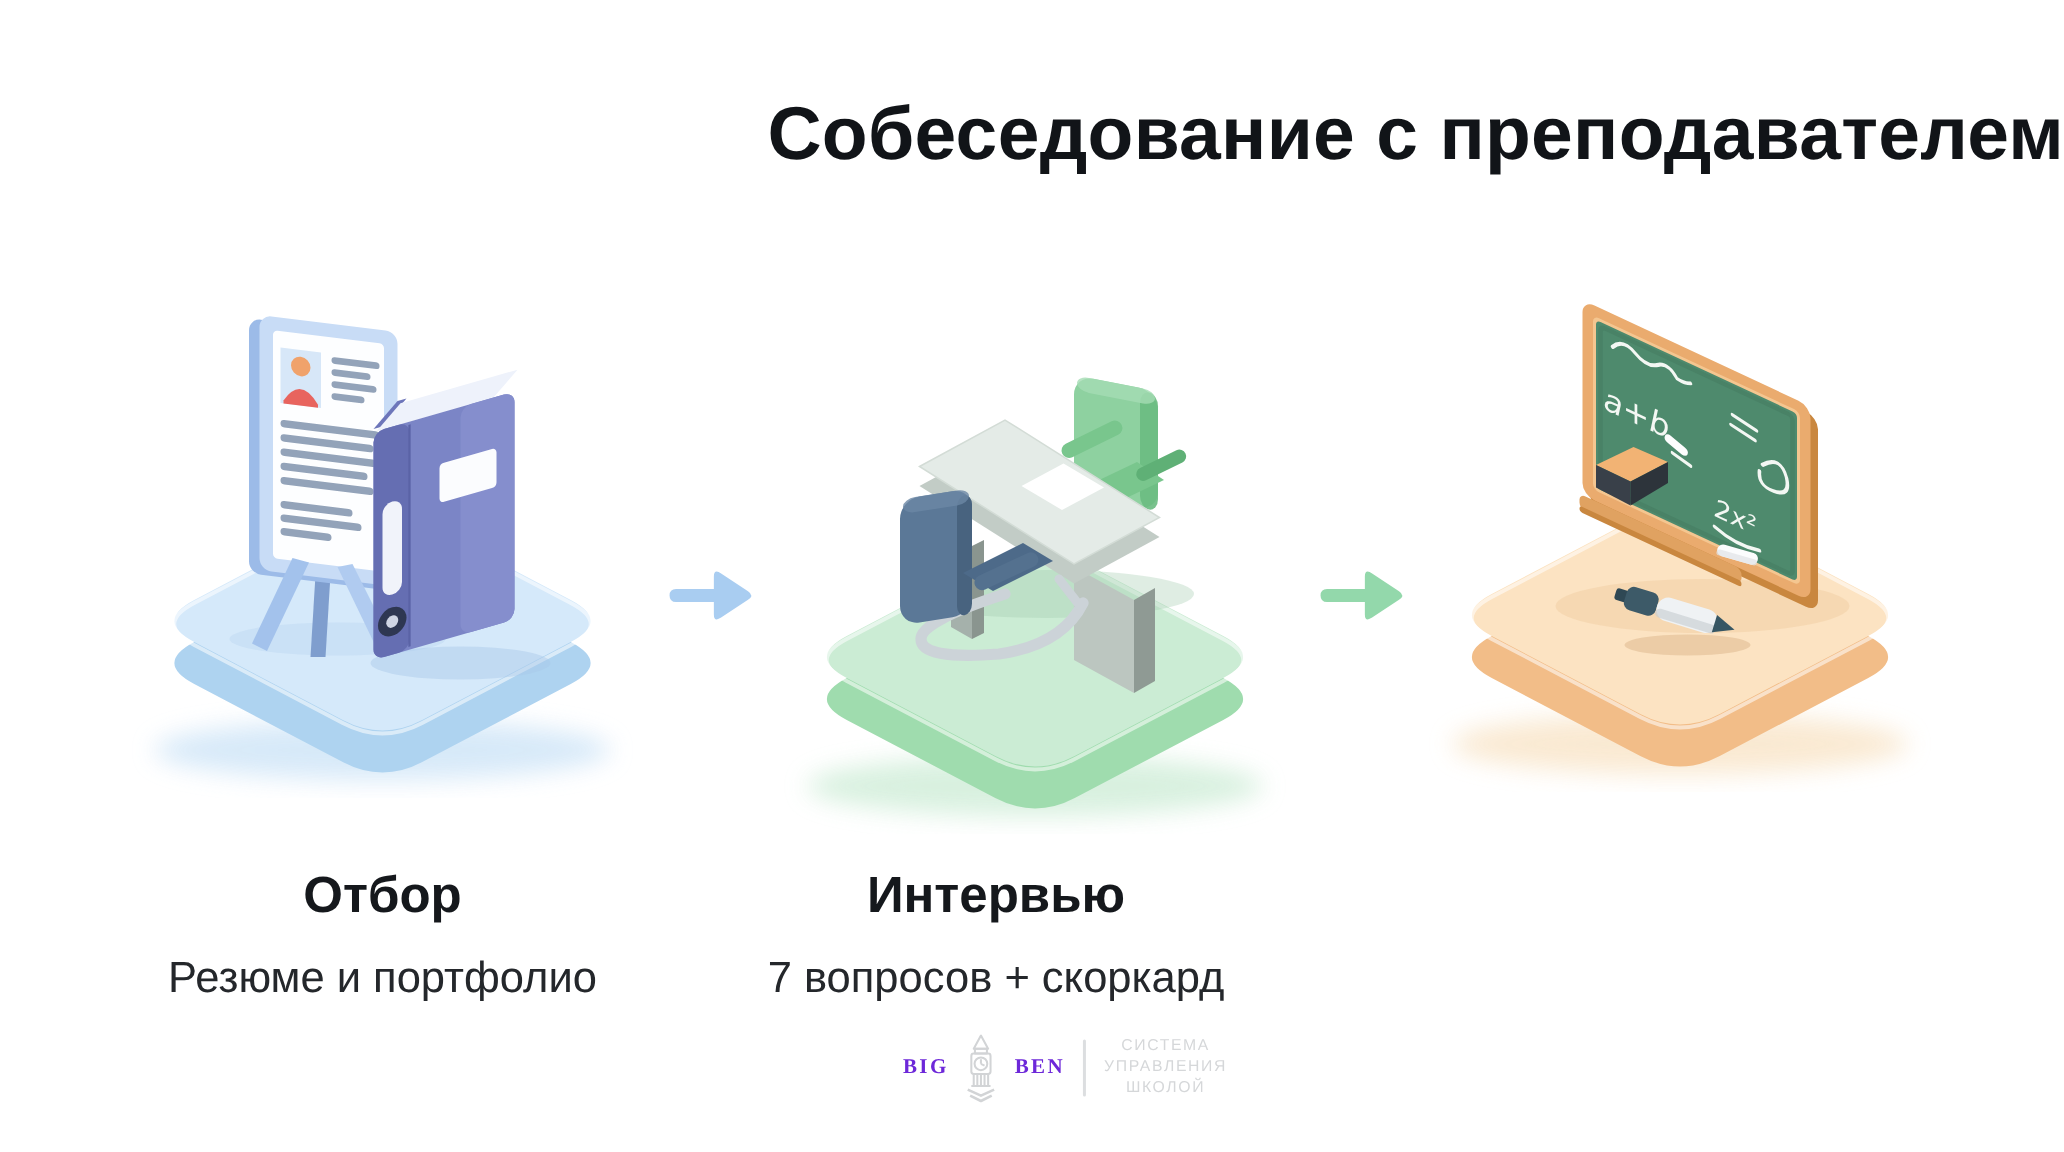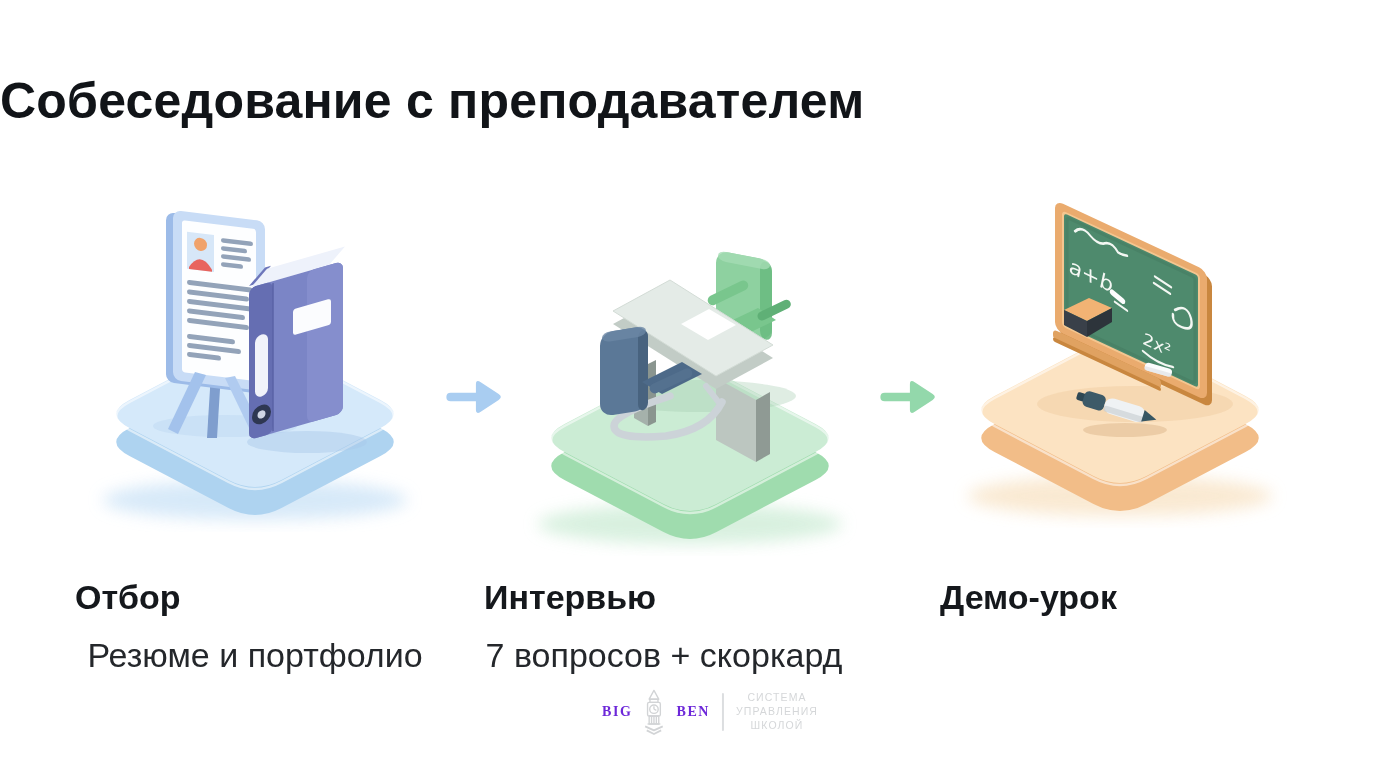--- a/index.html
+++ b/index.html
@@ -1,37 +1,37 @@
 <!DOCTYPE html>
 <html lang="ru"><head>
 <meta charset="utf-8">
 <style>
   html,body{margin:0;padding:0;background:#ffffff;}
   .stage{
     position:relative;width:1376px;height:768px;overflow:hidden;background:#ffffff;
     font-family:"Liberation Sans","DejaVu Sans",sans-serif;
   }
   .title{
-    position:absolute;top:72px;left:0;width:100%;text-align:left;
+    position:absolute;top:60px;left:0;width:100%;text-align:right;
     font-size:50px;font-weight:700;color:#111418;letter-spacing:0.2px;
   }
   .illus{position:absolute;}
   .illus-1{left:75px;top:176px;}
   .illus-2{left:510px;top:200px;}
   .illus-3{left:940px;top:172px;}
   .arrow{position:absolute;top:374px;}
   .arrow-1{left:442px;}
   .arrow-2{left:876px;}
   .step-label{
-    position:absolute;width:360px;top:578px;
+    position:absolute;width:360px;text-align:center;top:578px;
     font-size:34px;font-weight:700;color:#15181c;
   }
   .step-desc{
     position:absolute;width:360px;text-align:center;top:636px;
-    font-size:34px;font-weight:400;color:#24272b;
+    font-size:29px;font-weight:400;color:#24272b;
   }
   .col-1{left:75px;} .col-2{left:484px;} .col-3{left:940px;}
   .logo{
     position:absolute;top:684px;left:50%;transform:translateX(calc(-50% + 22px));
     display:flex;align-items:center;color:#d3d5d7;
   }
   .brand{font-family:"Liberation Serif","DejaVu Serif",serif;font-weight:700;
     font-size:14px;letter-spacing:1.6px;color:#6d28d9;}
   .tower{margin:0 6px;}
   .logo-divider{width:2px;height:38px;background:#dcdee0;border-radius:1px;margin:0 12px;}
@@ -219,21 +219,20 @@
       <rect x="-7" y="4" width="9" height="8" rx="2" fill="#2f4854"></rect>
       <rect x="0" y="0" width="22" height="16" rx="5" fill="#3d5a68"></rect>
       <rect x="22" y="0" width="42" height="16" rx="8" fill="#eff2f4"></rect>
       <rect x="22" y="9" width="42" height="6" rx="3" fill="#c7ced2" opacity="0.65"></rect>
       <polygon points="62,2 76,8 62,14" fill="#375663"></polygon>
     </g>
   </svg>
 
   <div class="step-label col-1">Отбор</div>
   <div class="step-label col-2">Интервью</div>
-  <div class="step-label col-3">Демо-урок</div>
   <div class="step-desc col-1">Резюме и портфолио</div>
   <div class="step-desc col-2">7 вопросов + скоркард</div>
 
   <div class="logo">
     <span class="brand">BIG</span>
     <svg class="tower" width="32" height="56" viewBox="0 0 40 58">
       <g fill="none" stroke="#d2d4d6" stroke-width="1.7" stroke-linejoin="round">
         <path d="M20,2 L14,13 L26,13 Z"></path>
         <rect x="15" y="13" width="10" height="4"></rect>
         <rect x="12" y="17" width="16" height="17" rx="2"></rect>

